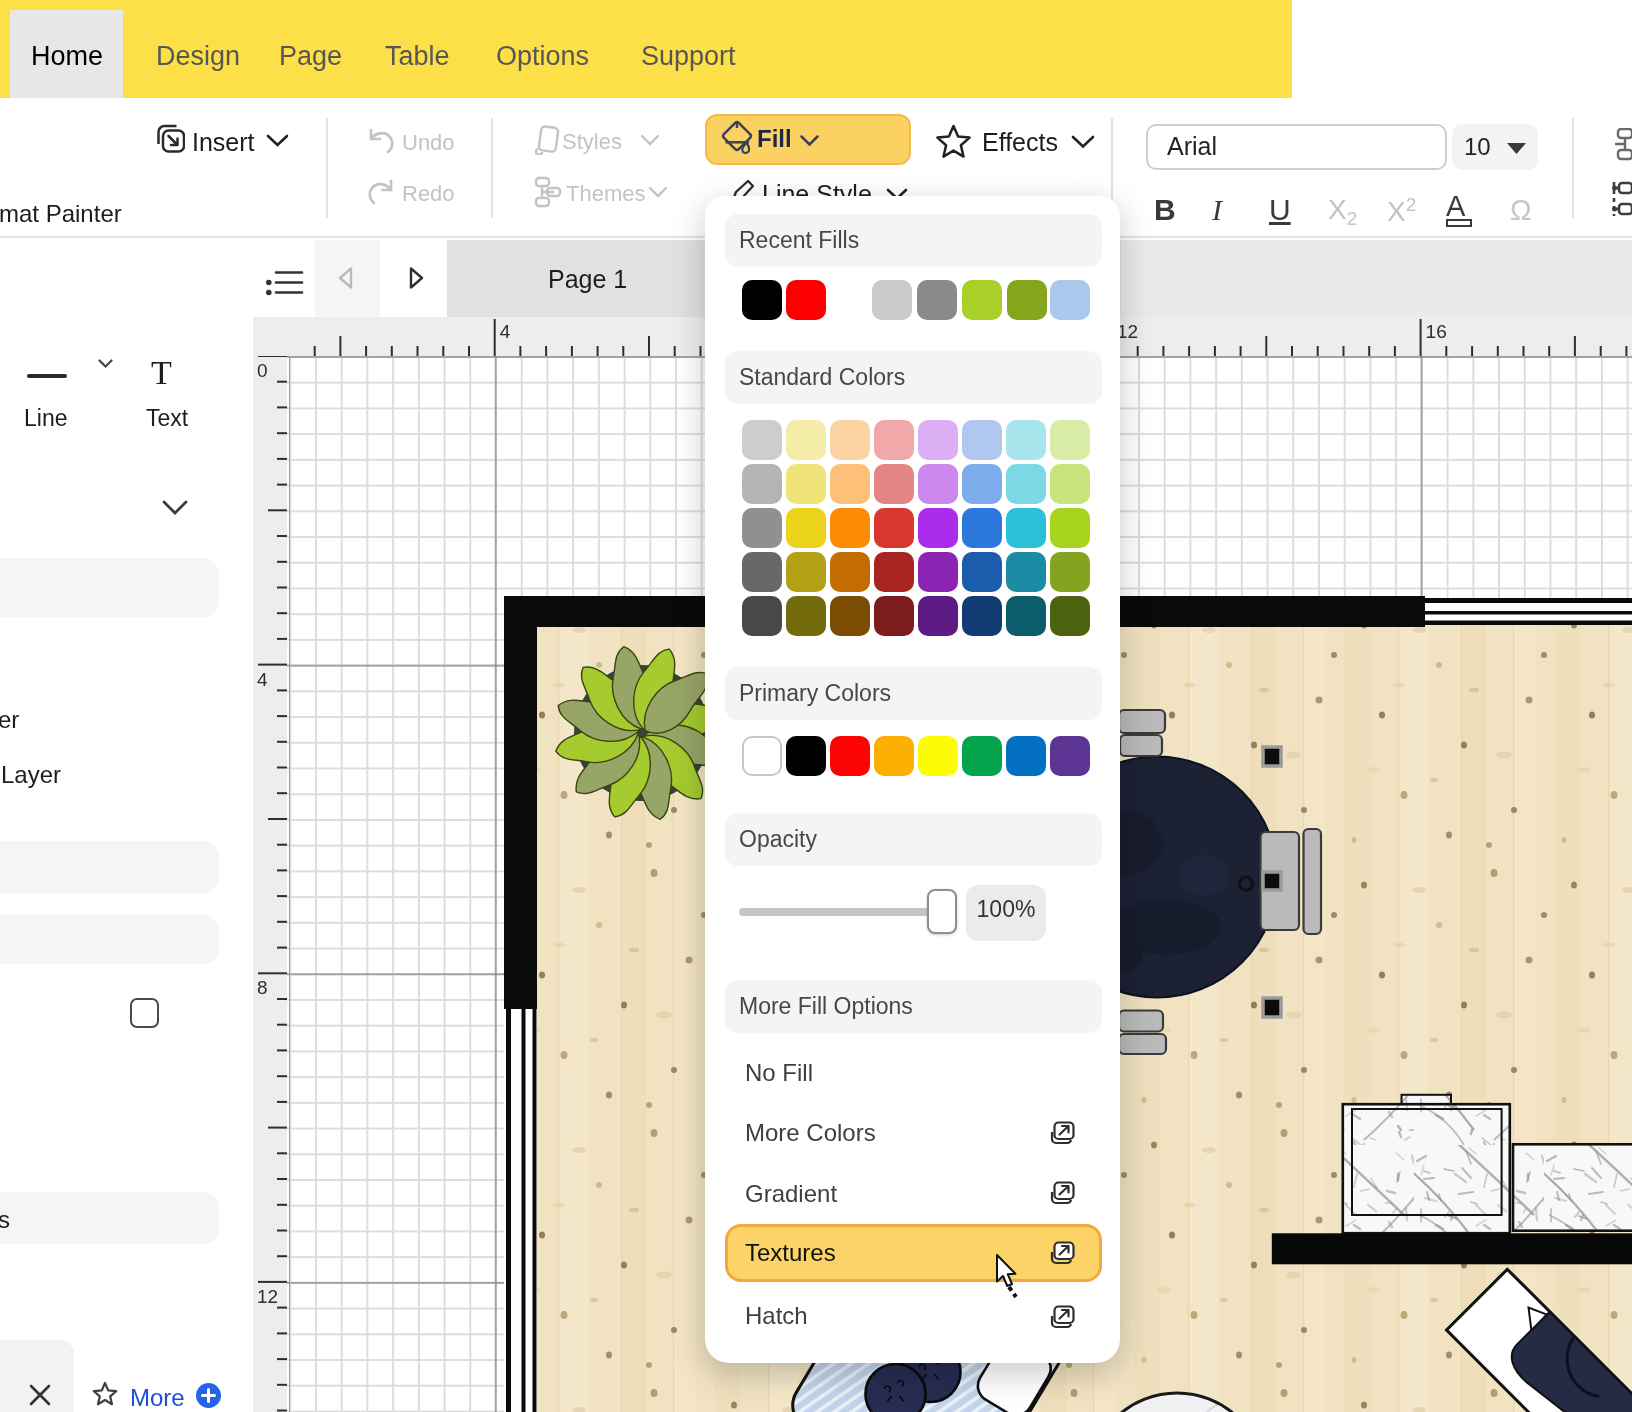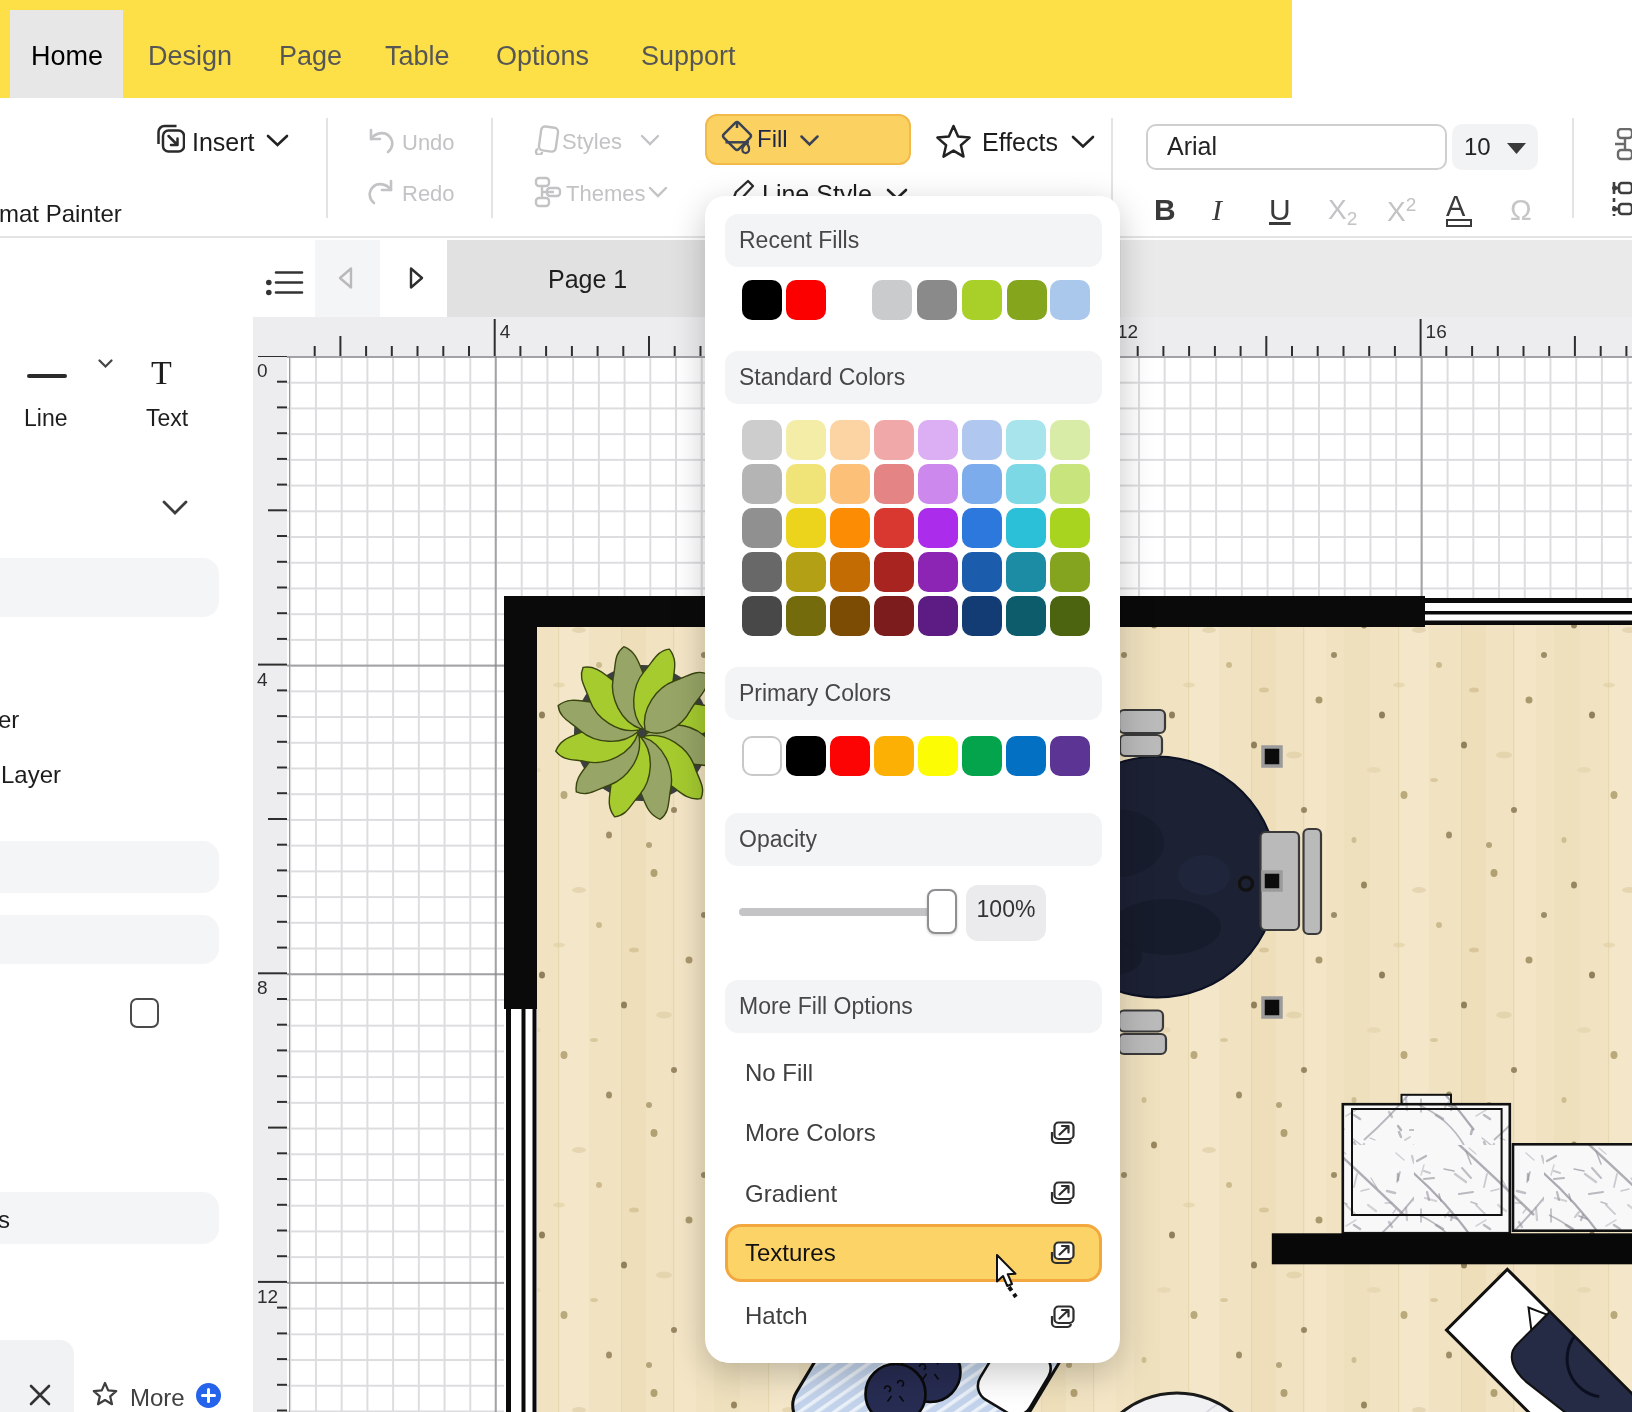--- a/index.html
+++ b/index.html
@@ -40,21 +40,21 @@
   .sw { width:40px; height:40px; border-radius:10px; }
   .mitem { left:40px; font-size:24px; color:#3f3f3f; }
   .micon { left:344px; width:27px; height:27px; }
 </style>
 </head>
 <body>
 
 <div id="tabbar" class="abs">
   <div id="hometab" class="abs"></div>
   <div class="abs tab" style="left:31px; color:#000;">Home</div>
-  <div class="abs tab" style="left:148px;">Design</div>
+  <div class="abs tab" style="left:156px;">Design</div>
   <div class="abs tab" style="left:279px;">Page</div>
   <div class="abs tab" style="left:385px;">Table</div>
   <div class="abs tab" style="left:496px;">Options</div>
   <div class="abs tab" style="left:641px;">Support</div>
 </div>
 
 <div id="toolbar" class="abs">
   <div class="abs" style="left:-1px; top:84px; font-size:24px; color:#1c1c1c;margin-top:18px;">mat Painter</div>
   <div class="abs tdiv" style="left:326px;"></div>
   <div class="abs tdiv" style="left:491px;"></div>
@@ -103,21 +103,21 @@
     <path d="M2,2 l8,8 l8,-8" fill="none" stroke="#c3c3c5" stroke-width="2.4" stroke-linecap="round"></path>
   </svg>
 
   <div class="abs" style="left:705px; top:16px; width:206px; height:51px; background:#fbd262; border:2.5px solid #f2b94b; border-radius:12px;"></div>
   <svg class="abs" style="left:720px; top:22px;" width="34" height="36" viewBox="0 0 34 36">
     <rect x="6.5" y="5.5" width="21" height="21" rx="2.5" fill="none" stroke="#3b4254" stroke-width="2.5" transform="rotate(45 17 16)"></rect>
     <path d="M17,2 v6" stroke="#3b4254" stroke-width="2.5"></path>
     <path d="M5.5,22.3 h23.5" stroke="#3b4254" stroke-width="2.5"></path>
     <path d="M26.5,23 c3.4,4.6 3.6,7.2 1.4,9.2 a3.6,3.6 0 0 1 -5,-0.4 c-1.7,-2.3 -0.6,-4.8 3.6,-8.8 z" fill="none" stroke="#3b4254" stroke-width="2.2"></path>
   </svg>
-  <div class="abs" style="left:757px; top:27px; font-size:24px; font-weight:400; color:#1e2746;">Fill</div>
+  <div class="abs" style="left:757px; top:27px; font-size:24px; font-weight:700; color:#1e2746;">Fill</div>
   <svg class="abs" style="left:800px; top:37px;" width="19" height="12" viewBox="0 0 19 12">
     <path d="M1.5,1.5 l8,8 l8,-8" fill="none" stroke="#3b4254" stroke-width="2.5" stroke-linecap="round"></path>
   </svg>
 
   <svg class="abs" style="left:729px; top:80px;" width="26" height="26" viewBox="0 0 26 26">
     <path d="M4,22 l3,-8 l12,-11 l5,5 l-11,12 l-9,2 z" fill="none" stroke="#2a2a2a" stroke-width="2.3" stroke-linejoin="round"></path>
   </svg>
   <div class="abs tlabel" style="left:762px; top:82px;">Line Style</div>
   <svg class="abs" style="left:886px; top:90px;" width="22" height="13" viewBox="0 0 22 13">
     <path d="M2,2 l9,8.5 l9,-8.5" fill="none" stroke="#222" stroke-width="2.6" stroke-linecap="round"></path>
@@ -187,21 +187,21 @@
   <div class="abs" style="left:130px; top:758px; width:29px; height:30px; border:2.5px solid #4a4a4a; border-radius:7px;"></div>
   <div class="abs sbpill" style="top:952px; height:52px;"></div>
   <div class="abs" style="left:-2px; top:966px; font-size:24px; color:#1d1d1d;">s</div>
   <div class="abs" style="left:-20px; top:1100px; width:94px; height:92px; background:#f1f2f4; border-radius:14px;"></div>
   <svg class="abs" style="left:28px; top:1143px;" width="24" height="24" viewBox="0 0 24 24">
     <path d="M3,3 l18,18 M21,3 l-18,18" stroke="#333" stroke-width="2.6" stroke-linecap="round"></path>
   </svg>
   <svg class="abs" style="left:91px; top:1141px;" width="28" height="27" viewBox="0 0 28 27">
     <path d="M14,2 l3.2,7.4 l8,.7 l-6,5.3 l1.8,7.8 l-7,-4.2 l-7,4.2 l1.8,-7.8 l-6,-5.3 l8,-.7 z" fill="none" stroke="#3e3e3e" stroke-width="2.2" stroke-linejoin="round"></path>
   </svg>
-  <div class="abs" style="left:130px; top:1144px; font-size:24px; color:#404040;">More</div>
+  <div class="abs" style="left:130px; top:1144px; font-size:24px; color:#1d4ed8;">More</div>
   <div class="abs" style="left:196px; top:1143px; width:25px; height:25px; background:#2563eb; border-radius:50%;"></div>
   <svg class="abs" style="left:196px; top:1143px;" width="25" height="25" viewBox="0 0 25 25">
     <path d="M12.5,6.5 v12 M6.5,12.5 h12" stroke="#fff" stroke-width="3" stroke-linecap="round"></path>
   </svg>
 </div>
 
 <div id="pagebar" class="abs">
   <div class="abs" style="left:194px; top:0; width:674px; height:77px; background:#e1e1e2;"></div>
   <div class="abs" style="left:868px; top:0; width:511px; height:77px; background:#eaeaeb;"></div>
   <div class="abs" style="left:62px; top:0; width:65px; height:77px; background:#f4f5f6;"></div>

